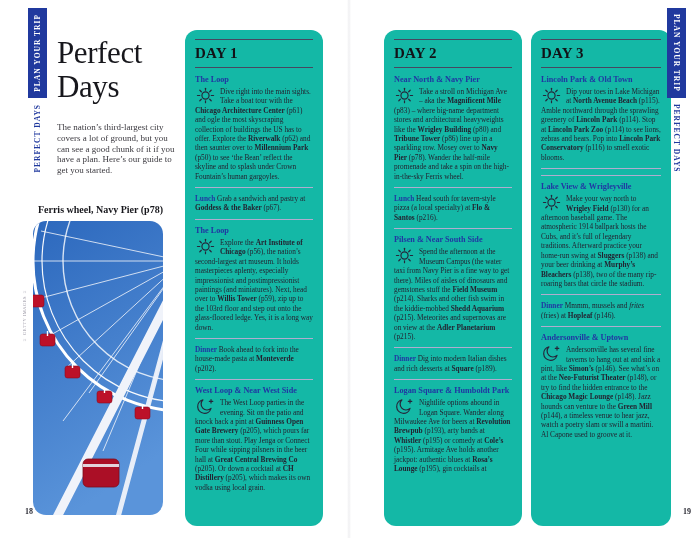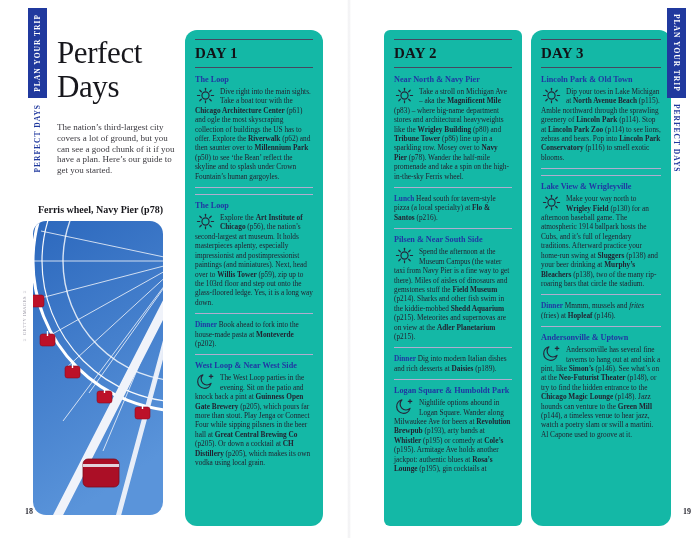--- a/index.html
+++ b/index.html
@@ -24,21 +24,21 @@
           writing-mode:vertical-rl;transform:rotate(180deg);letter-spacing:.5px;}
   .pagenum{position:absolute;font-size:8px;font-weight:700;color:#2a2a33;}
   .pagenum.left{left:25px;bottom:22px;text-align:right;}
   .pagenum.right{right:7px;bottom:22px;}
   .fold{position:absolute;left:347px;top:0;width:4px;height:538px;
         background:linear-gradient(90deg,rgba(0,0,0,0),rgba(40,40,70,0.07),rgba(0,0,0,0));}
   
   .daybox{position:absolute;top:30px;height:496px;background:#14b8a6;border-radius:12px;
           padding:8px 10px 10px;box-sizing:border-box;overflow:hidden;}
   .daybox.d1{left:185px;width:138px;}
-  .daybox.d2{left:384px;width:138px;border-radius:6px;}
+  .daybox.d2{left:384px;width:138px;}
   .daybox.d3{left:531px;width:140px;}
   .rule-dark{border:none;border-top:1.5px solid #474760;margin:1px 0 5px;}
   .rule-dark.below{margin:5px 0 7px;}
   .day-title{font-size:15px;font-weight:800;letter-spacing:.2px;color:#121217;}
   .sep{border:none;border-top:1px solid #b1accf;margin:6px 0;}
   .sec-heading{font-size:8.2px;font-weight:700;color:#2136a3;margin:0 0 3px;}
   .sec-body,.meal{font-size:7.3px;line-height:9.4px;color:#242230;}
   .ticon{float:left;width:21px;height:17px;margin:0 4px 1px 0;}
   .ticon svg{width:21px;height:17px;display:block;}
   .b{font-weight:700;}
@@ -137,20 +137,21 @@
               <line x1="18.8" y1="10" x2="21.5" y2="10"></line>
             <line x1="5.3" y1="3.8" x2="7.1" y2="5.6"></line>
               <line x1="16.9" y1="14.4" x2="18.7" y2="16.2"></line>
             <line x1="5.3" y1="16.2" x2="7.1" y2="14.4"></line>
               <line x1="16.9" y1="5.6" x2="18.7" y2="3.8"></line>
           </svg>
         </span><span><span>Dive right into the main sights. Take a boat tour with the </span><span class="b">Chicago Architecture Center</span><span> (p61) and ogle the most skyscraping collection of buildings the US has to offer. Explore the </span><span class="b">Riverwalk</span><span> (p62) and then saunter over to </span><span class="b">Millennium Park</span><span> (p50) to see ‘the Bean’ reflect the skyline and to splash under Crown Fountain’s human gargoyles.</span></span>
       </div>
     </div>
     <hr class="sep">
+    <div class="meal"><span><span class="c-blue">Lunch</span><span> Grab a sandwich and pastry at </span><span class="b">Goddess &amp; the Baker</span><span> (p67).</span></span></div>
     <hr class="sep">
     <div>
       <div class="sec-heading">The Loop</div>
       <div class="sec-body">
         <span class="ticon">
           <svg viewBox="0 0 24 20" fill="none" stroke="#26263a" stroke-width="1.4" stroke-linecap="round">
             <circle cx="12" cy="10" r="4.2"></circle>
             <line x1="12" y1="1.5" x2="12" y2="3.8"></line>
               <line x1="12" y1="16.2" x2="12" y2="18.5"></line>
             <line x1="2.5" y1="10" x2="5.2" y2="10"></line>
@@ -218,21 +219,21 @@
               <line x1="18.8" y1="10" x2="21.5" y2="10"></line>
             <line x1="5.3" y1="3.8" x2="7.1" y2="5.6"></line>
               <line x1="16.9" y1="14.4" x2="18.7" y2="16.2"></line>
             <line x1="5.3" y1="16.2" x2="7.1" y2="14.4"></line>
               <line x1="16.9" y1="5.6" x2="18.7" y2="3.8"></line>
           </svg>
         </span><span><span>Spend the afternoon at the Museum Campus (the water taxi from Navy Pier is a fine way to get there). Miles of aisles of dinosaurs and gemstones stuff the </span><span class="b">Field Museum</span><span> (p214). Sharks and other fish swim in the kiddie-mobbed </span><span class="b">Shedd Aquarium</span><span> (p215). Meteorites and supernovas are on view at the </span><span class="b">Adler Planetarium</span><span> (p215).</span></span>
       </div>
     </div>
     <hr class="sep">
-    <div class="meal"><span><span class="c-blue">Dinner</span><span> Dig into modern Italian dishes and rich desserts at </span><span class="b">Daisies</span><span> (p189).</span></span></div>
+    <div class="meal"><span><span class="c-blue">Dinner</span><span> Dig into modern Italian dishes and rich desserts at </span><span class="b">Square</span><span> (p189).</span></span></div>
     <hr class="sep">
     <div>
       <div class="sec-heading">Logan Square &amp; Humboldt Park</div>
       <div class="sec-body">
         <span class="ticon">
           <svg viewBox="0 0 24 20" fill="none" stroke="#26263a" stroke-width="1.4" stroke-linecap="round" stroke-linejoin="round">
             <path d="M9 2.2 A 8 8 0 1 0 18.5 12.2 A 6.5 6.5 0 0 1 9 2.2 Z"></path>
             <line x1="18.5" y1="2" x2="18.5" y2="6"></line>
               <line x1="16.5" y1="4" x2="20.5" y2="4"></line>
           </svg>

